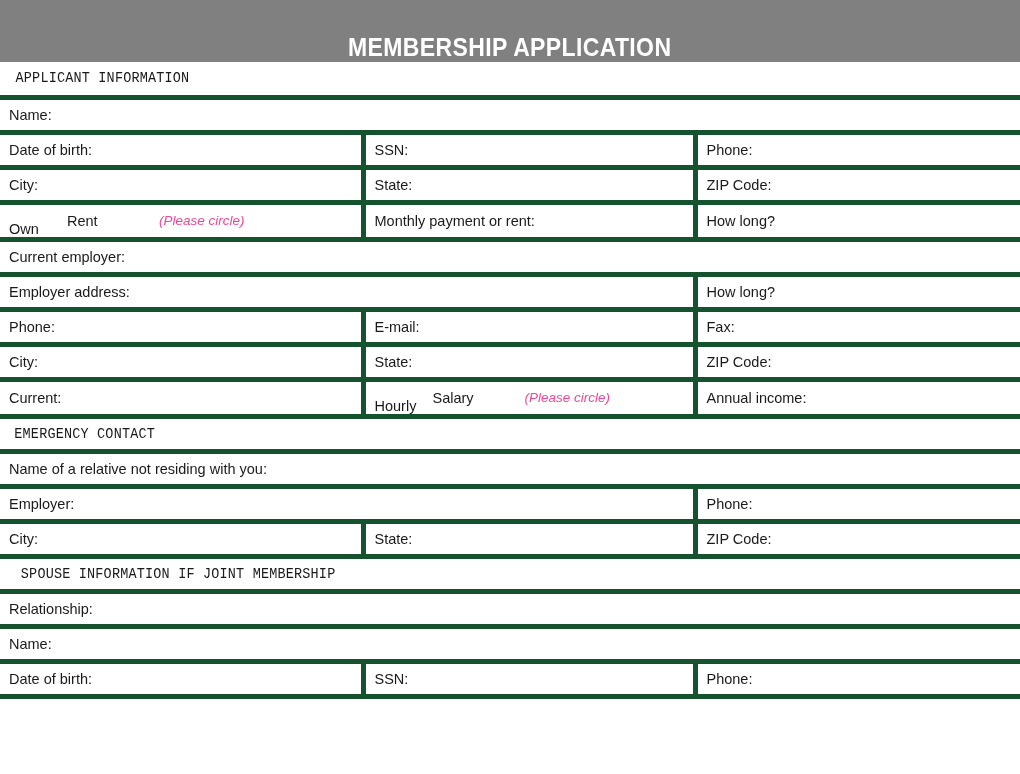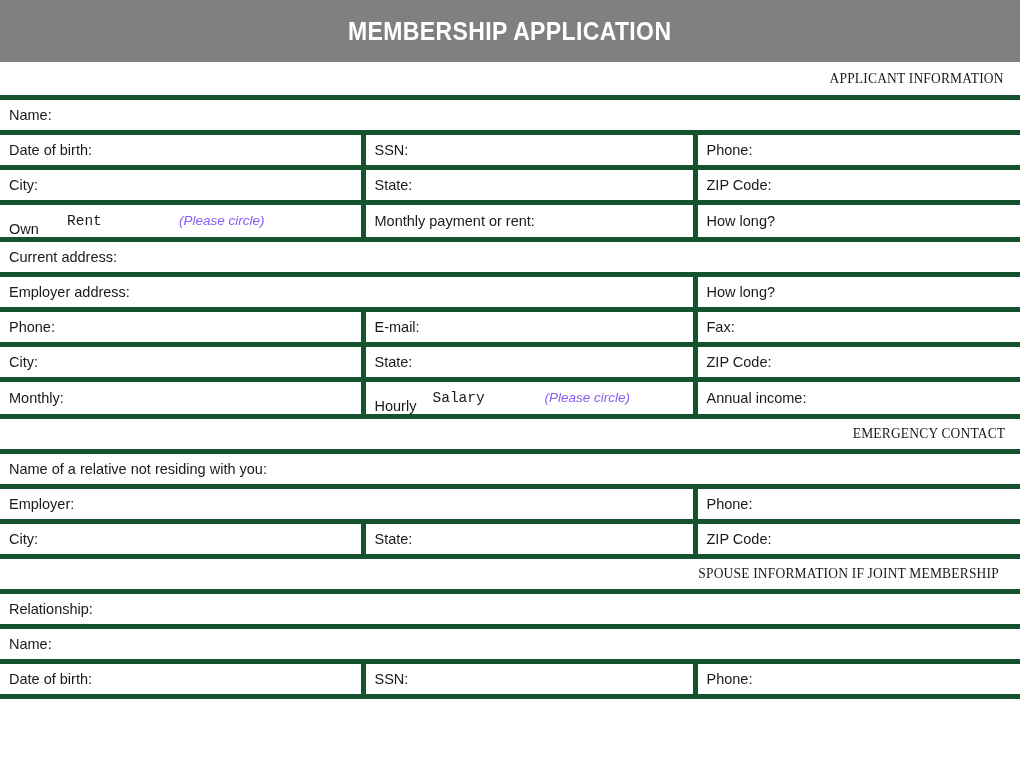--- a/index.html
+++ b/index.html
@@ -20,21 +20,21 @@
   .form-sheet {
     width: 1020px;
     box-sizing: border-box;
   }
 
   
   .title-bar {
     background: #808080;
     height: 62px;
     display: flex;
-    align-items: center;
+    align-items: flex-end;
     justify-content: center;
     box-sizing: border-box;
   }
   .title-text {
     color: #ffffff;
     font-size: 25px;
     font-weight: bold;
     letter-spacing: 0.4px;
     text-align: center;
     font-family: "Liberation Sans Narrow", "Liberation Sans", sans-serif;
@@ -65,51 +65,50 @@
     overflow: hidden;
     white-space: nowrap;
   }
   table.form-table tr:first-child td { border-top: none; }
   table.form-table td:first-child { border-left: none; }
   table.form-table td:last-child { border-right: 1px solid #808080; }
 
   
   td.section-header {
     background: #d9d9d9;
-    text-align: right;
+    text-align: left;
     font-weight: bold;
     font-size: 14.5px;
     letter-spacing: 0.2px;
-    font-family: Liberation Serif, serif;
+    font-family: Liberation Mono, monospace;
     padding: 0 4px;
     height: 35px;
   }
   td.section-header .sh-inner {
     display: inline-block;
     transform: scaleX(0.93);
     transform-origin: center;
     white-space: nowrap;
   }
 
   
   .choice-cell {
     display: flex;
     align-items: center;
     height: 100%;
   }
   .choice-opt {
     display: inline-block;
   }
   .choice-opt.opt-a { min-width: 58px; margin-top: 16px; }
-  .choice-opt.opt-b { min-width: 92px; font-family: Liberation Mono, monospace; }
+  .choice-opt.opt-b { min-width: 92px; }
   .choice-note {
     font-style: italic;
     font-size: 13.5px;
-    color: #8b5cf6;
-    margin-left: 20px;
+    color: #ec4899;
   }
   .cell-label { display: inline-block; }
 </style>
 </head>
 <body>
 
 <div class="form-sheet">
 
   <div class="title-bar">
     <div class="title-text">MEMBERSHIP APPLICATION</div>
@@ -143,38 +142,38 @@
             <div class="choice-cell">
               <span class="choice-opt opt-a">Own</span>
               <span class="choice-opt opt-b">Rent</span>
               <span class="choice-note">(Please circle)</span>
             </div>
           </td>
           <td colspan="1"><span class="cell-label">Monthly payment or rent:</span></td>
           <td colspan="1"><span class="cell-label">How long?</span></td>
         </tr>
         <tr>
-          <td colspan="3"><span class="cell-label">Current address:</span></td>
+          <td colspan="3"><span class="cell-label">Current employer:</span></td>
         </tr>
         <tr>
           <td colspan="2"><span class="cell-label">Employer address:</span></td>
           <td colspan="1"><span class="cell-label">How long?</span></td>
         </tr>
         <tr>
           <td colspan="1"><span class="cell-label">Phone:</span></td>
           <td colspan="1"><span class="cell-label">E-mail:</span></td>
           <td colspan="1"><span class="cell-label">Fax:</span></td>
         </tr>
         <tr>
           <td colspan="1"><span class="cell-label">City:</span></td>
           <td colspan="1"><span class="cell-label">State:</span></td>
           <td colspan="1"><span class="cell-label">ZIP Code:</span></td>
         </tr>
         <tr>
-          <td colspan="1"><span class="cell-label">Monthly:</span></td>
+          <td colspan="1"><span class="cell-label">Current:</span></td>
           <td colspan="1">
             <div class="choice-cell">
               <span class="choice-opt opt-a">Hourly</span>
               <span class="choice-opt opt-b">Salary</span>
               <span class="choice-note">(Please circle)</span>
             </div>
           </td>
           <td colspan="1"><span class="cell-label">Annual income:</span></td>
         </tr>
         <tr>

